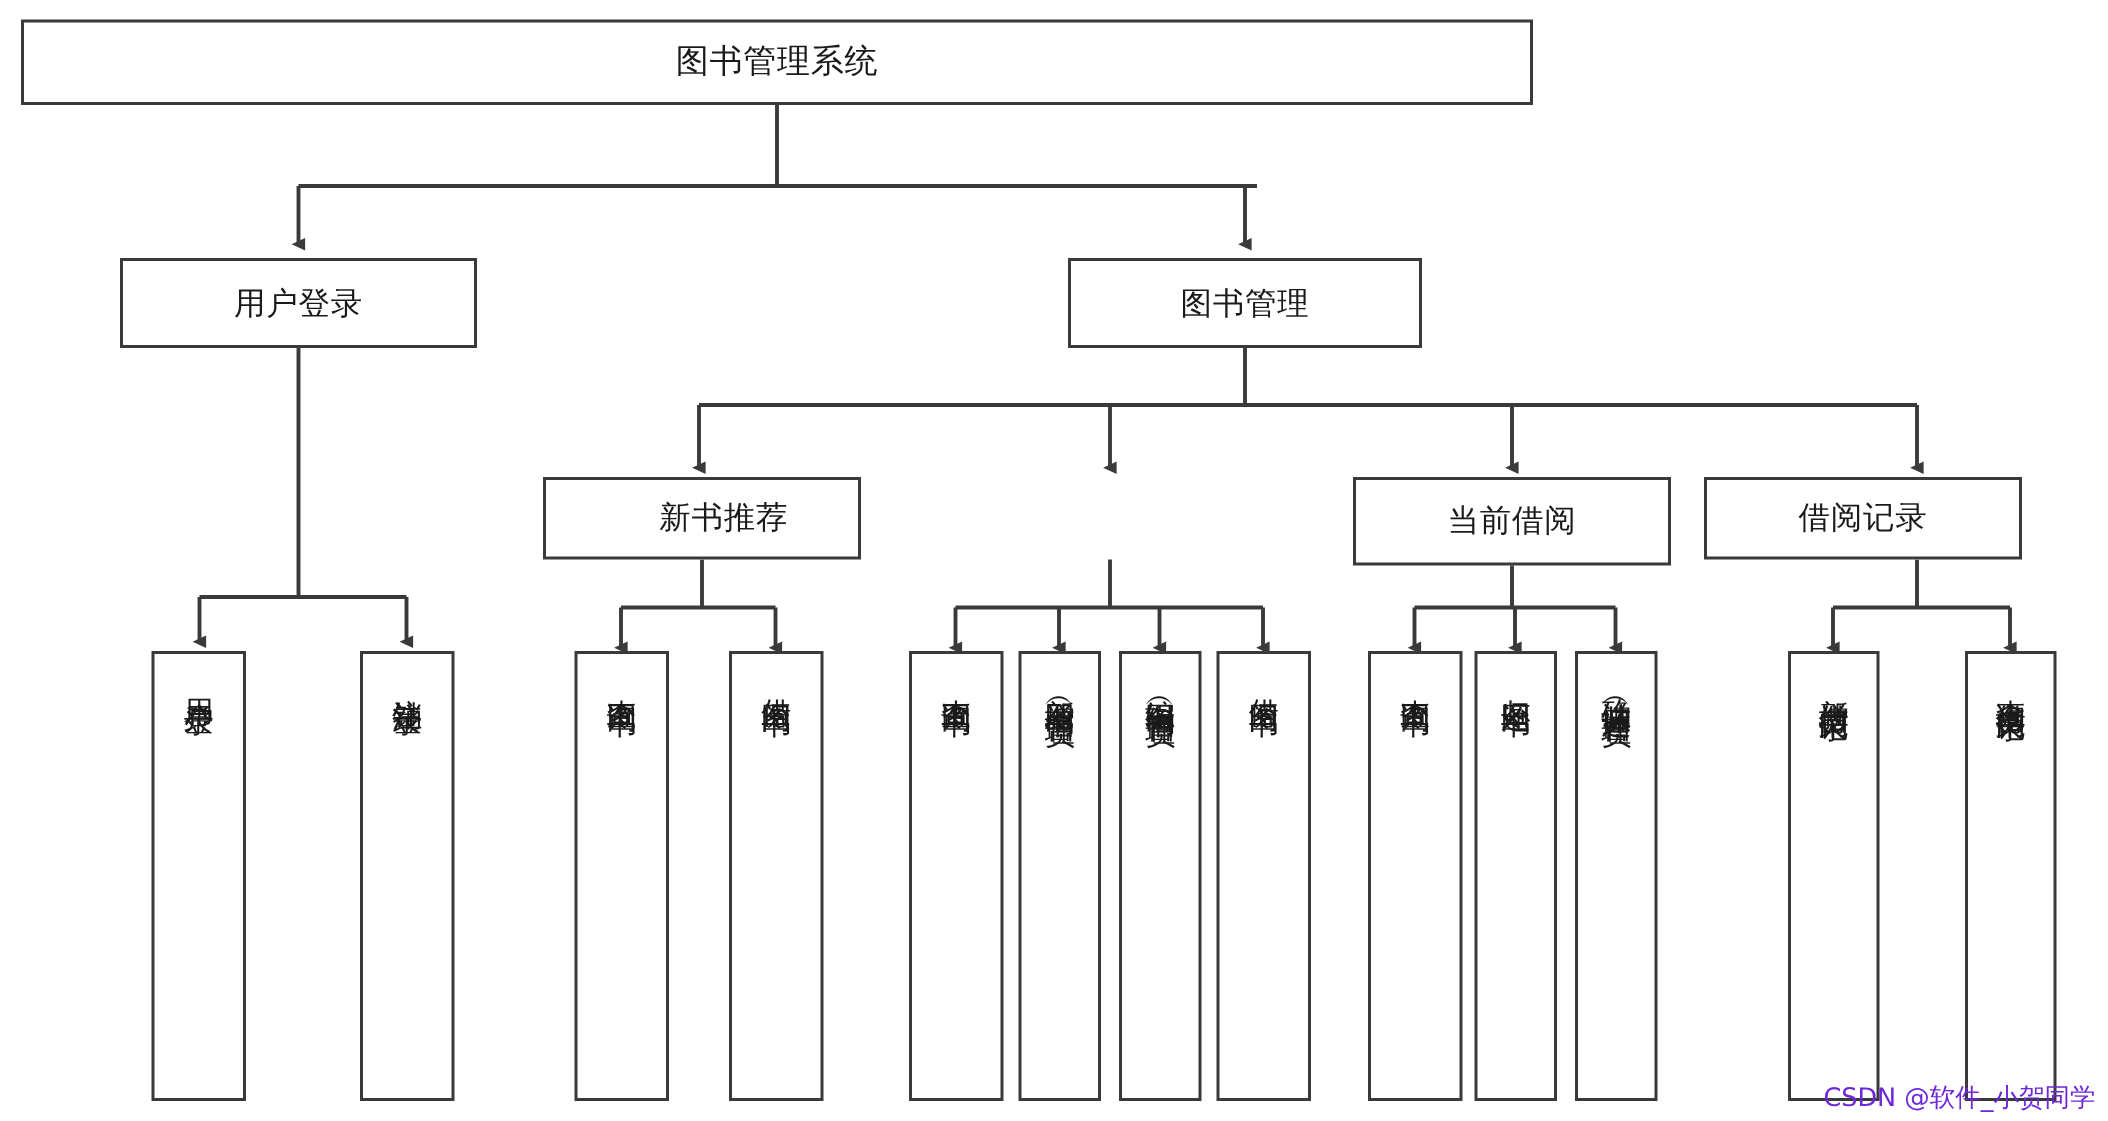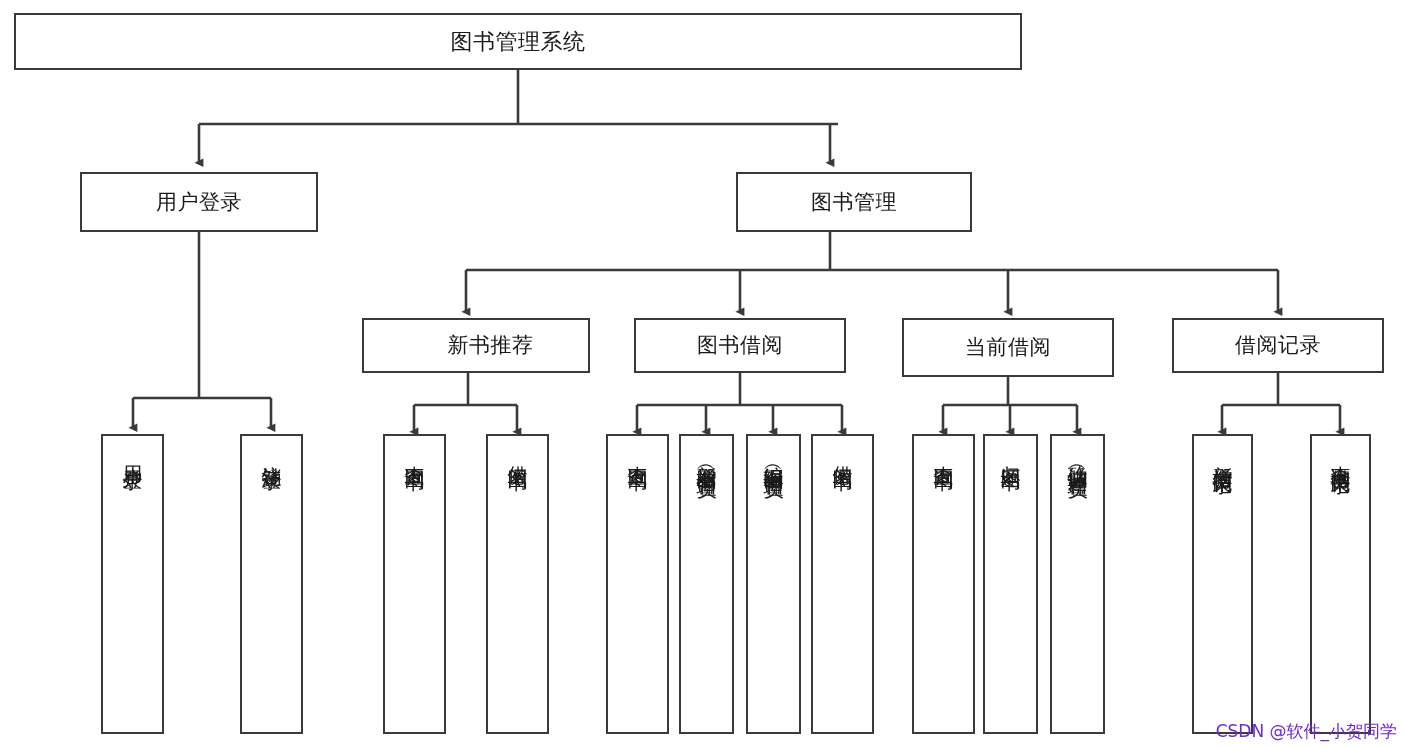--- a/index.html
+++ b/index.html
@@ -131,37 +131,34 @@
   </svg>
 
   <div class="node root horiz" style="left:14px; top:13px; width:1008px; height:57px;">
     <span class="label">图书管理系统</span>
   </div>
 
   <div class="node horiz" style="left:80px; top:172px; width:238px; height:60px;">
     <span class="label">用户登录</span>
   </div>
 
-  <div class="node horiz" style="left:712px; top:172px; width:236px; height:60px;margin-left:24px;">
+  <div class="node horiz" style="left:712px; top:172px; width:236px; height:60px;">
     <span class="label">图书管理</span>
   </div>
 
-  <div class="node horiz" style="left:362px; top:318px; width:228px; height:55px;padding-left:29px;">
+  <div class="node horiz" style="left:362px; top:318px; width:212px; height:55px;padding-left:29px;">
     <span class="label">新书推荐</span>
   </div>
 
-  <div class="node horiz" style="left:634px; top:318px; width:212px; height:55px;">
-    <span class="label">图书借阅</span>
-  </div>
 
   <div class="node horiz" style="left:902px; top:318px; width:212px; height:59px;">
     <span class="label">当前借阅</span>
   </div>
 
-  <div class="node horiz" style="left:1172px; top:318px; width:212px; height:55px;">
+  <div class="node horiz" style="left:1136px; top:318px; width:212px; height:55px;">
     <span class="label">借阅记录</span>
   </div>
 
   <div class="node vert" style="left:101px; top:434px; width:63px; height:300px;">
     <span class="label">用户登录</span>
   </div>
 
   <div class="node vert" style="left:240px; top:434px; width:63px; height:300px;">
     <span class="label">注销登录</span>
   </div>

